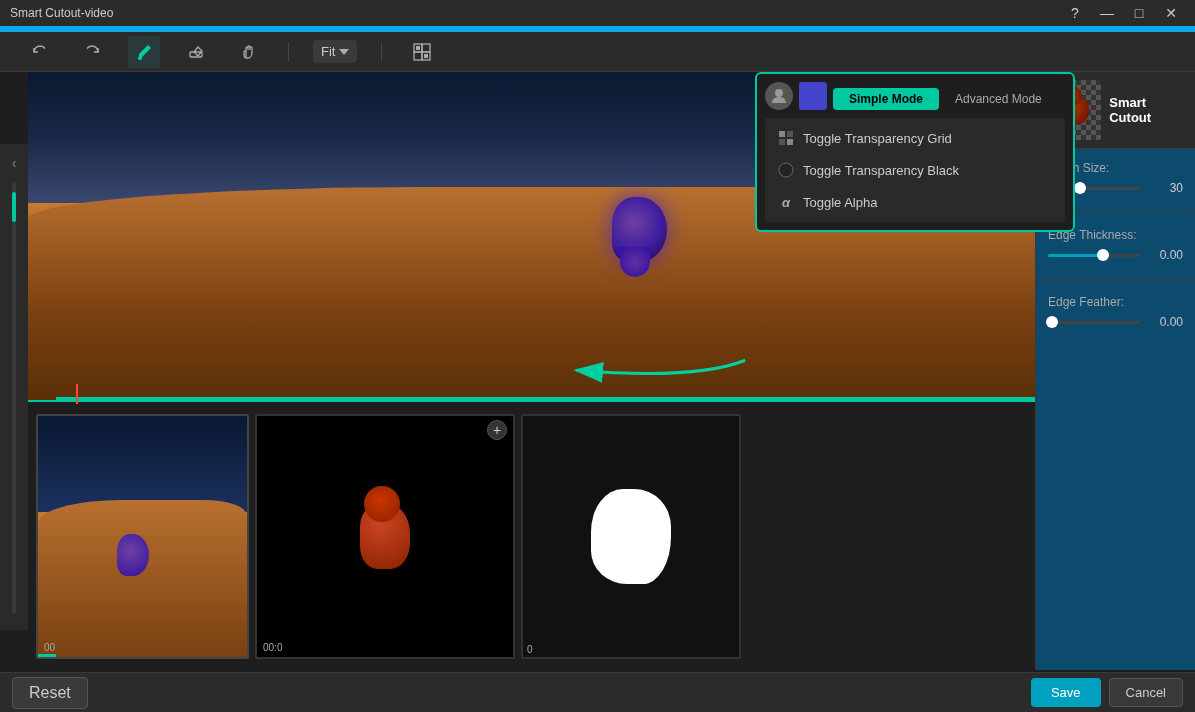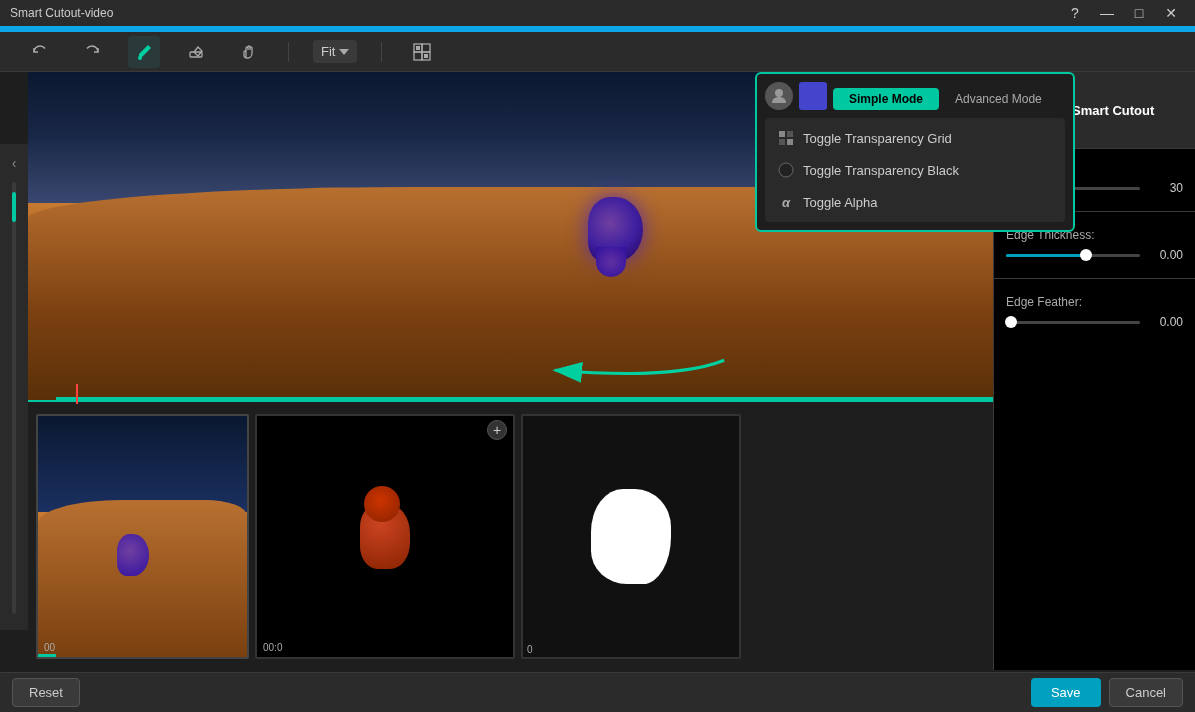--- a/index.html
+++ b/index.html
@@ -253,22 +253,22 @@
     .timestamp {
       position: absolute;
       bottom: 4px;
       left: 6px;
       font-size: 10px;
       color: #aaa;
     }
 
     
     .right-panel {
-      width: 202px;
-      background: #000000;
+      width: 160px;
+      background: #0c4a6e;
       border-left: 1px solid #3a3a3a;
       display: flex;
       flex-direction: column;
       padding: 0;
       flex-shrink: 0;
     }
     .right-panel-header {
       background: #2b2b2b;
       border-bottom: 1px solid #3a3a3a;
       padding: 8px 10px;
@@ -349,21 +349,21 @@
       left: 0;
       right: 0;
     }
     .btn-reset {
       padding: 6px 16px;
       background: #3a3a3a;
       border: 1px solid #555;
       border-radius: 4px;
       color: #ccc;
       cursor: pointer;
-      font-size: 13px;
+      font-size: 16px;
     }
     .btn-save {
       padding: 6px 20px;
       background: #00a0c0;
       border: none;
       border-radius: 4px;
       color: #fff;
       cursor: pointer;
       font-size: 13px;
     }

